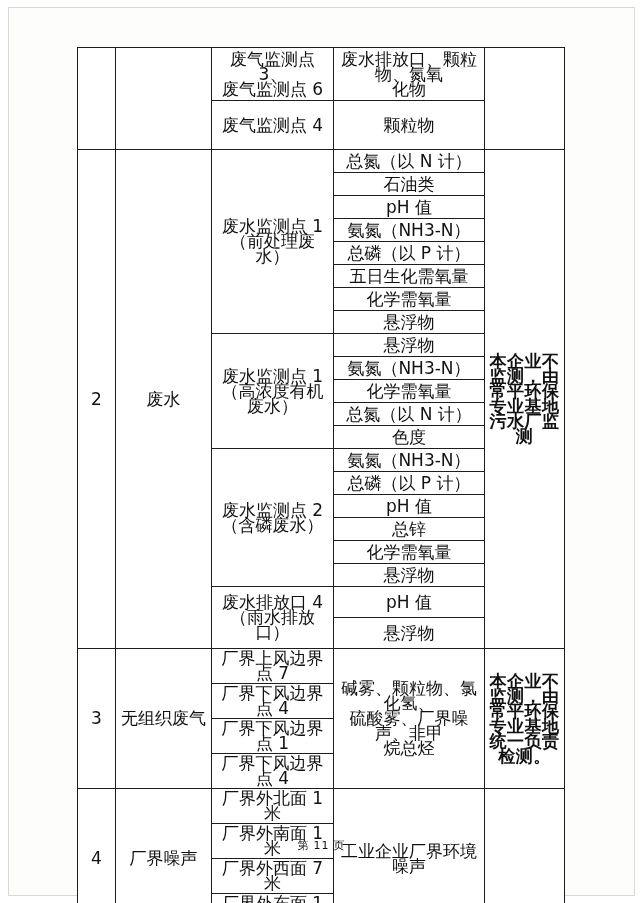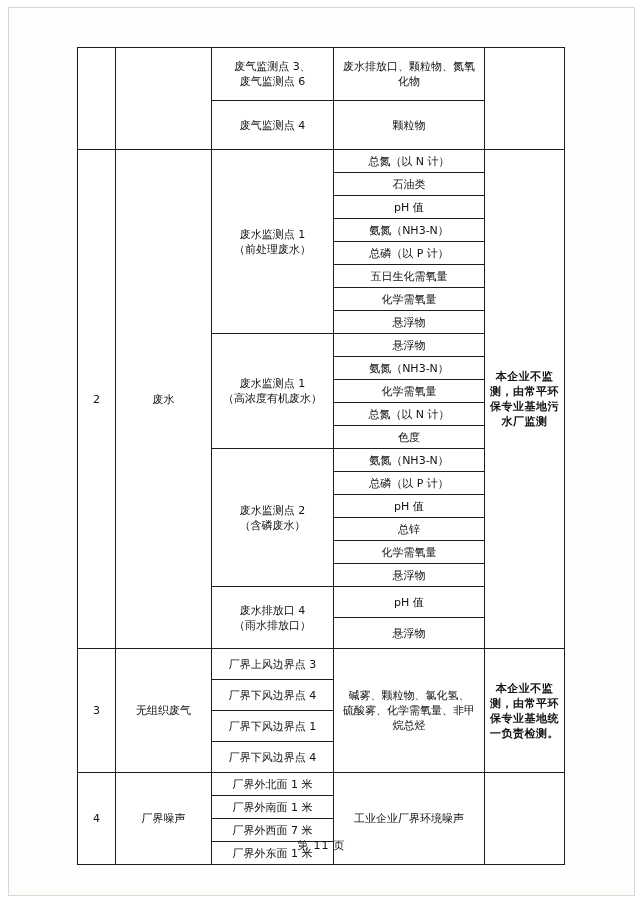--- a/index.html
+++ b/index.html
@@ -37,21 +37,21 @@
     width: 487px;
   }
   table.doc-table {
     border-collapse: collapse;
     width: 487px;
     table-layout: fixed;
     background: #ffffff;
   }
   table.doc-table td {
     border: 1px solid #1d1d1d;
-    font-size: 11px;
+    font-size: 17px;
     line-height: 15px;
     text-align: center;
     vertical-align: middle;
     padding: 2px 2px;
     color: #111111;
     font-family: "DejaVu Sans", "Liberation Sans", sans-serif;
   }
   td.c-no { width: 38px; }
   td.c-cat { width: 96px; }
   td.c-point { width: 122px; }
@@ -183,23 +183,23 @@
 （雨水排放口）</td>
           <td class="c-items" style="height:26px">pH 值</td>
         </tr>
         <tr>
           <td class="c-items" style="height:26px">悬浮物</td>
         </tr>
 
         <tr>
           <td class="c-no" rowspan="4">3</td>
           <td class="c-cat" rowspan="4">无组织废气</td>
-          <td class="c-point" style="height:26px">厂界上风边界点 3</td>
+          <td class="c-point" style="height:26px">厂界上风边界点 7</td>
           <td class="c-items multiline" rowspan="4">碱雾、颗粒物、氯化氢、
-硫酸雾、化学需氧量、非甲
+硫酸雾、厂界噪声、非甲
 烷总烃</td>
           <td class="c-note note-cell multiline" rowspan="4">本企业不监测，由常平环保专业基地统一负责检测。</td>
         </tr>
         <tr>
           <td class="c-point" style="height:26px">厂界下风边界点 4</td>
         </tr>
         <tr>
           <td class="c-point" style="height:26px">厂界下风边界点 1</td>
         </tr>
         <tr>

